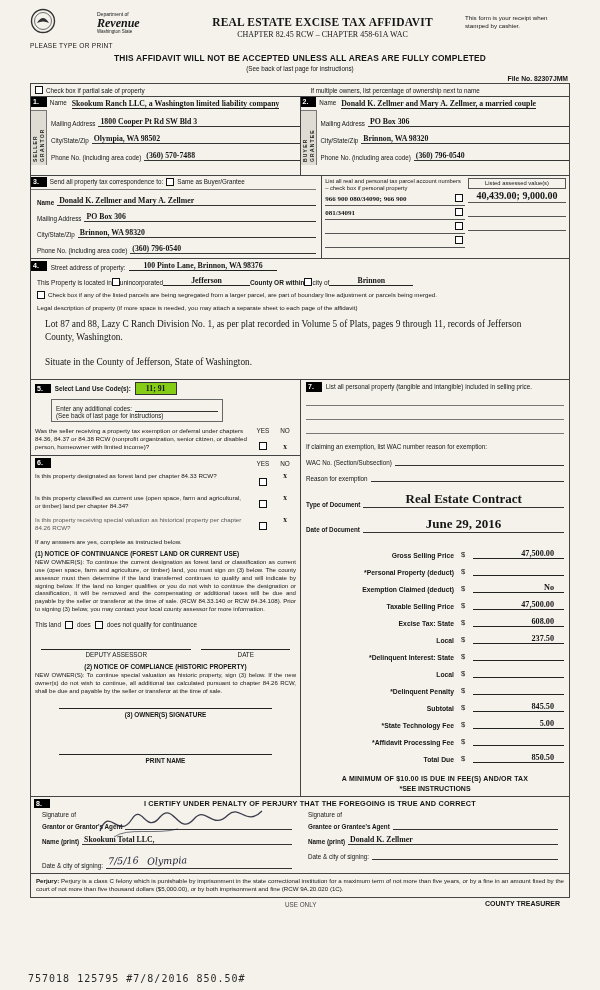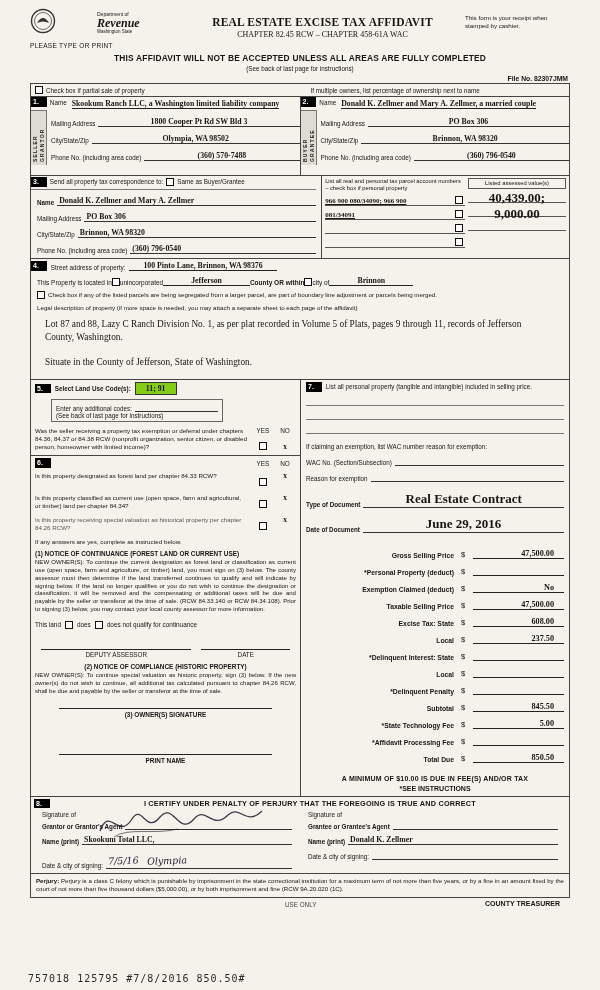--- a/index.html
+++ b/index.html
@@ -37,36 +37,36 @@
   .parties{display:flex;border-top:1px solid #444;border-bottom:1px solid #444;}
   .party{width:50%;min-height:78px;position:relative;}
   .party.first{border-right:1px solid #444;}
   .party-top{display:flex;align-items:flex-start;gap:3px;}
   .party-top .lbl{margin-top:2px;flex:none;}
   .name-val{flex:1;margin:2px 6px 0 2px;border-bottom:none;}
   .name-val span{border-bottom:1px solid #222;}
   .party-bod{display:flex;margin-top:2px;}
   .vstrip{width:15px;display:flex;justify-content:center;gap:1px;background:#dedcd3;border-right:1px solid #777;border-top:1px solid #777;padding:3px 0;}
   .vword{writing-mode:vertical-rl;transform:rotate(180deg);font-size:5px;font-weight:bold;letter-spacing:1.2px;color:#222;}
-  .fields{flex:1;padding:0 0 4px 4px;text-align:center;}
+  .fields{flex:1;padding:0 0 4px 4px;}
   .fields .frow{margin-top:7px;}
   
   .s3{display:flex;border-bottom:1px solid #444;}
   .s3-left{width:53%;border-right:1px solid #444;padding:0 5px 4px 0;}
   .s3-corr{display:flex;align-items:center;gap:3px;border-bottom:1px solid #777;padding:1px 2px 2px 0;}
   .s3-left .frow{margin-left:6px;margin-top:6px;}
   .s3-right{flex:1;display:flex;padding:2px 3px;}
   .parcol{flex:1;padding-right:3px;}
   .parcol-head{font-size:5.8px;line-height:1.2;}
-  .prow{display:flex;align-items:flex-end;border-bottom:1px solid #555;height:12px;margin-top:1px;text-decoration:underline;}
+  .prow{display:flex;align-items:center;border-bottom:1px solid #555;height:12px;margin-top:1px;}
   .prow .ptxt{flex:1;font-size:7px;}
   .prow .cb{margin:0 2px 1px 2px;}
   .asscol{width:98px;}
   .asshead{border:1px solid #555;font-size:5.8px;text-align:center;padding:1px 2px;line-height:1.2;}
-  .arow{border-bottom:1px solid #555;height:12px;font-size:13px;text-align:center;margin-top:1px;}
+  .arow{border-bottom:1px solid #555;height:12px;font-size:10px;text-align:center;margin-top:1px;}
   
   .s4{border-bottom:1px solid #444;padding-bottom:4px;}
   .s4-street{display:flex;align-items:flex-end;gap:4px;padding:2px 0 0 0;}
   .s4-street .val{border-bottom:1px solid #222;padding:0 14px;}
   .s4-loc{font-size:6.5px;margin:5px 4px 0 6px;display:flex;align-items:flex-end;flex-wrap:wrap;}
   .s4-loc .uval{font-family:"Liberation Serif",serif;font-weight:bold;font-size:7.8px;border-bottom:1px solid #222;padding:0 28px;}
   .s4-seg{font-size:6.2px;margin:5px 4px 0 6px;display:flex;gap:3px;align-items:center;}
   .s4-legal-lbl{font-size:6.2px;margin:5px 4px 0 6px;}
   .legal{font-family:"Liberation Serif",serif;font-size:9.3px;line-height:1.45;margin:7px 18px 0 14px;}
   .situate{margin-top:11px;margin-bottom:6px;}

